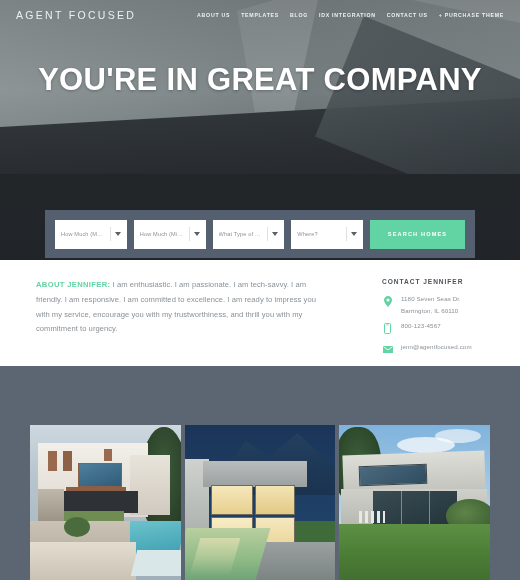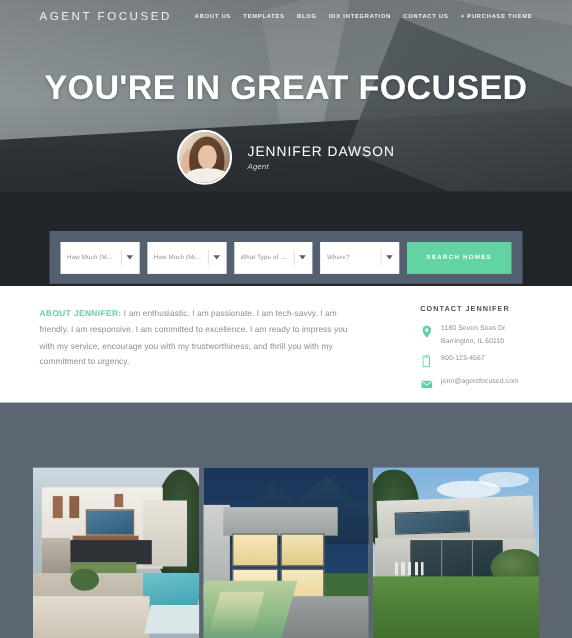--- a/index.html
+++ b/index.html
@@ -62,21 +62,21 @@
   .hero-bg .veil {
     position: absolute; inset: 0;
     background: linear-gradient(180deg, rgba(40,44,48,.30) 0%, rgba(35,38,42,.10) 35%, rgba(30,33,36,.35) 100%);
   }
 
   
   .site-header {
     position: absolute; left: 0; top: 0; z-index: 5;
     width: 520px; height: 30px;
     display: flex; align-items: center; justify-content: space-between;
-    padding: 0 36px;
+    padding: 0 16px;
   }
   .logo {
     color: #eef0f0;
     font-size: 10.5px;
     letter-spacing: 2.3px;
     font-weight: 400;
     white-space: nowrap;
   }
   .main-nav { display: flex; align-items: center; gap: 11px; }
   .nav-link {
@@ -344,35 +344,22 @@
       <div class="shard-a"></div>
       <div class="shard-b"></div>
       <div class="shard-c"></div>
       <div class="dark-mass"></div>
       <div class="dark-wedge"></div>
       <div class="dark-bottom"></div>
       <div class="veil"></div>
     </div>
 
     <div class="hero-inner">
-      <div class="hero-title">YOU'RE IN GREAT FOCUSED</div>
-
-      <div class="agent-block">
-        <div class="avatar">
-          <div class="bg-wall"></div>
-          <div class="arm"></div>
-          <div class="hair"></div>
-          <div class="face"></div>
-          <div class="shirt"></div>
-        </div>
-        <div class="agent-text">
-          <div class="agent-name">JENNIFER DAWSON</div>
-          <div class="agent-role">Agent</div>
-        </div>
-      </div>
+      <div class="hero-title">YOU'RE IN GREAT COMPANY</div>
+
     </div>
   </div>
 
   <div class="site-header">
     <div class="logo">AGENT FOCUSED</div>
     <div class="main-nav">
       <a class="nav-link">ABOUT US</a>
       <a class="nav-link">TEMPLATES</a>
       <a class="nav-link">BLOG</a>
       <a class="nav-link">IDX INTEGRATION</a>

